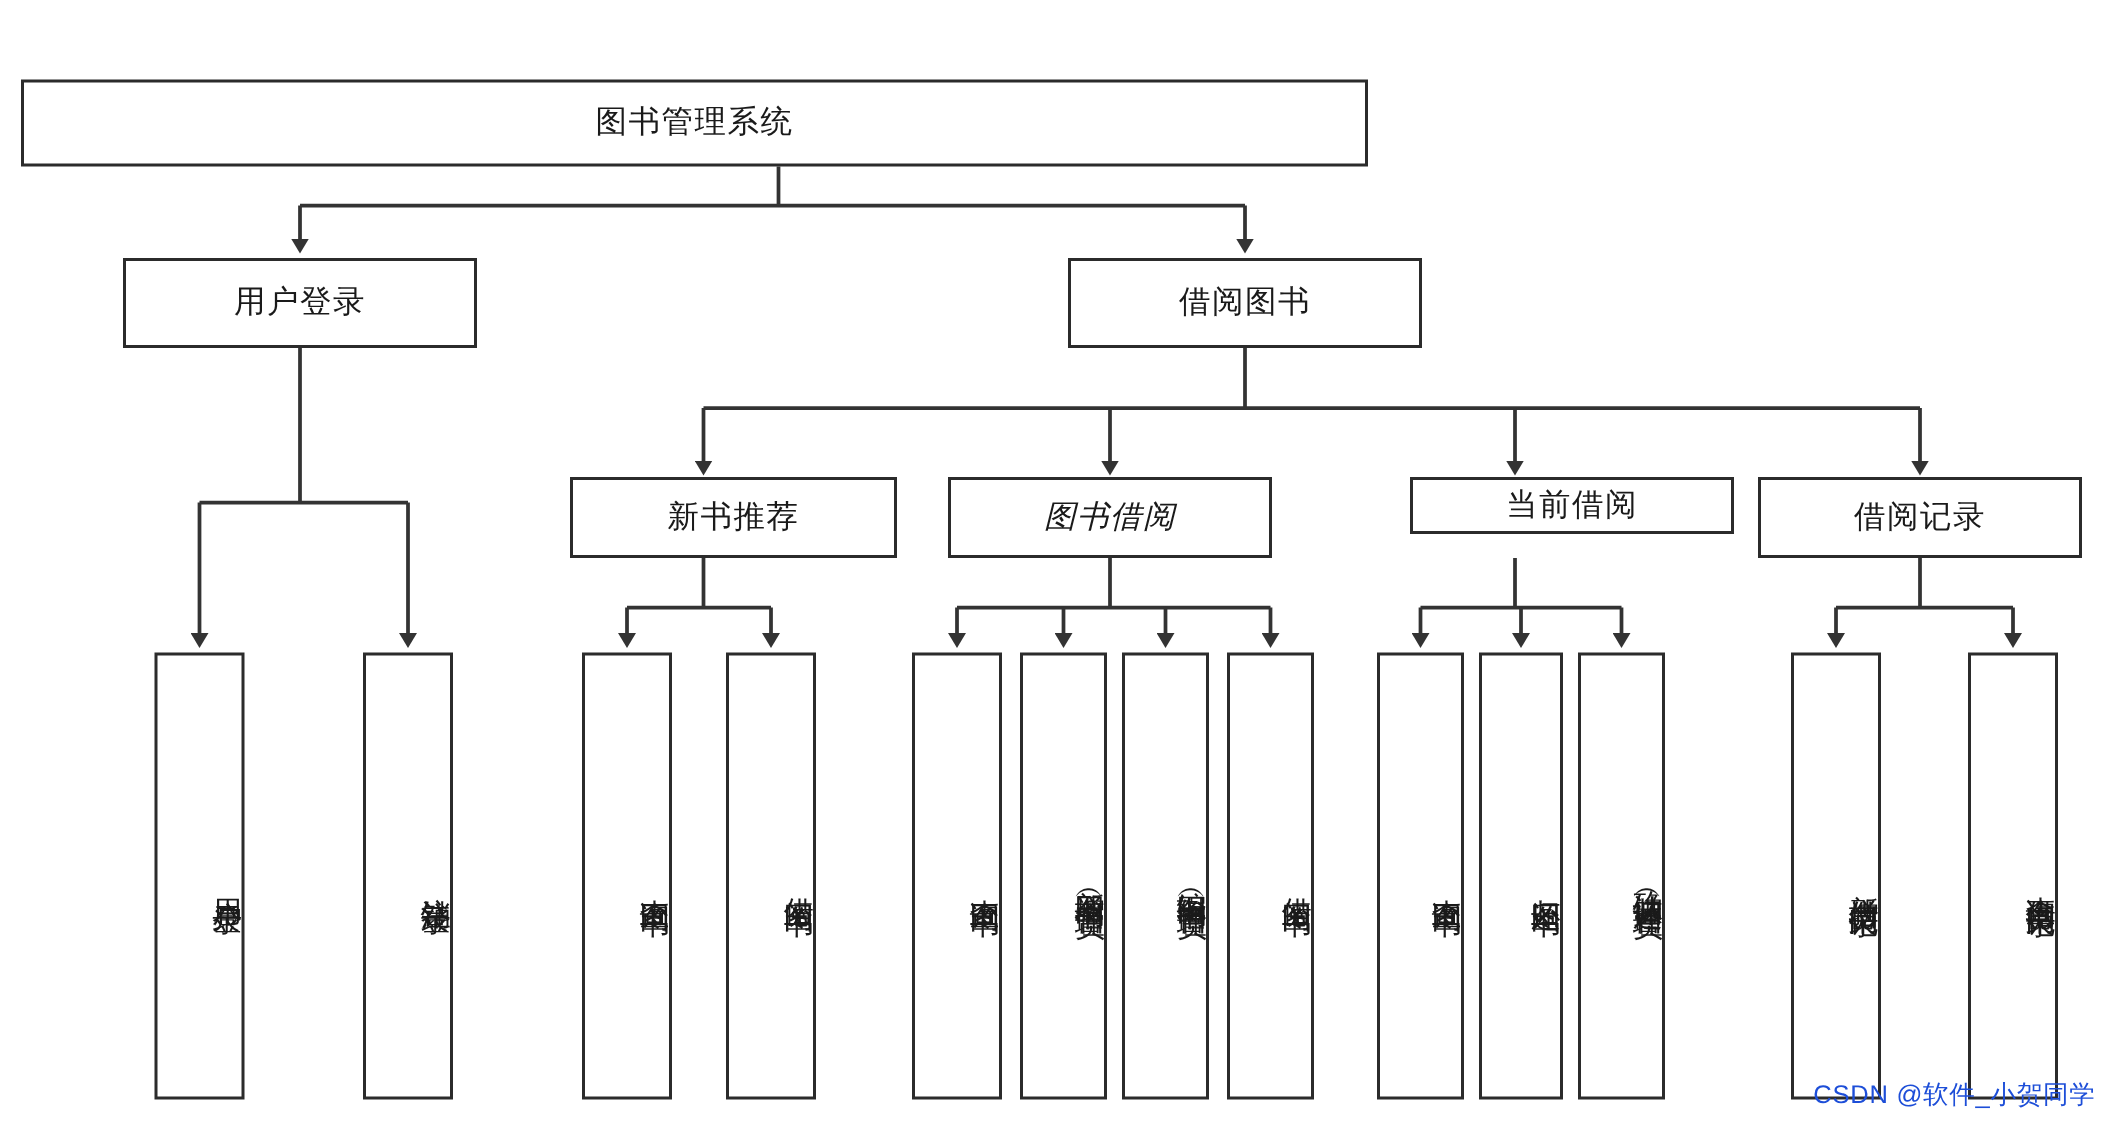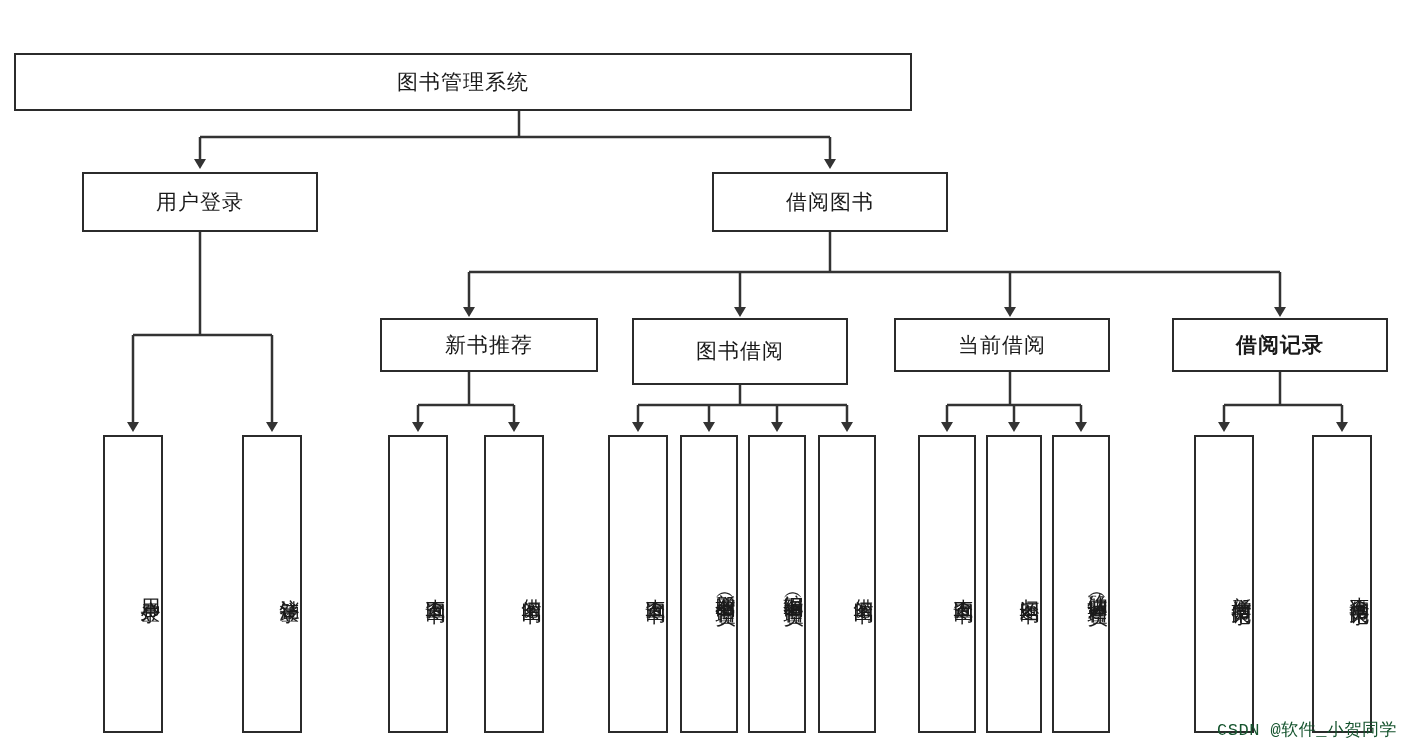--- a/index.html
+++ b/index.html
@@ -53,25 +53,24 @@
   .node-label {
     display: block;
     line-height: 1.05;
     white-space: nowrap;
   }
   .watermark {
     position: absolute;
     right: 8px;
     bottom: 6px;
     font-size: 17px;
-    color: #14532d;
+    color: #1d4ed8;
     letter-spacing: 0.5px;
     white-space: nowrap;
     pointer-events: none;
-    font-family: Liberation Mono, monospace;
   }
 </style>
 </head>
 <body>
 
 <div id="canvas">
 
   <svg id="diagram-svg" viewBox="0 0 1405 747" xmlns="http://www.w3.org/2000/svg">
     <defs>
       <marker id="arrow" markerWidth="10" markerHeight="12" refX="1" refY="6" orient="auto" markerUnits="userSpaceOnUse">
@@ -129,27 +128,27 @@
   <div class="node-box horizontal" style="left:82px; top:172px; width:236px; height:60px;">
     <span class="node-label">用户登录</span>
   </div>
   <div class="node-box horizontal" style="left:712px; top:172px; width:236px; height:60px;">
     <span class="node-label">借阅图书</span>
   </div>
 
   <div class="node-box horizontal" style="left:380px; top:318px; width:218px; height:54px;">
     <span class="node-label">新书推荐</span>
   </div>
-  <div class="node-box horizontal" style="left:632px; top:318px; width:216px; height:67px;">
+  <div class="node-box horizontal" style="left:632px; top:318px; width:216px; height:54px;font-style:italic;">
     <span class="node-label">图书借阅</span>
   </div>
-  <div class="node-box horizontal" style="left:894px; top:318px; width:216px; height:54px;">
+  <div class="node-box horizontal" style="left:940px; top:318px; width:216px; height:38px;">
     <span class="node-label">当前借阅</span>
   </div>
-  <div class="node-box horizontal" style="left:1172px; top:318px; width:216px; height:54px;font-weight:bold;">
+  <div class="node-box horizontal" style="left:1172px; top:318px; width:216px; height:54px;">
     <span class="node-label">借阅记录</span>
   </div>
 
   <div class="node-box vertical" style="left:103px; top:435px; width:60px; height:298px;">
     <span class="node-label">用户登录</span>
   </div>
   <div class="node-box vertical" style="left:242px; top:435px; width:60px; height:298px;">
     <span class="node-label">注销登录</span>
   </div>
 

